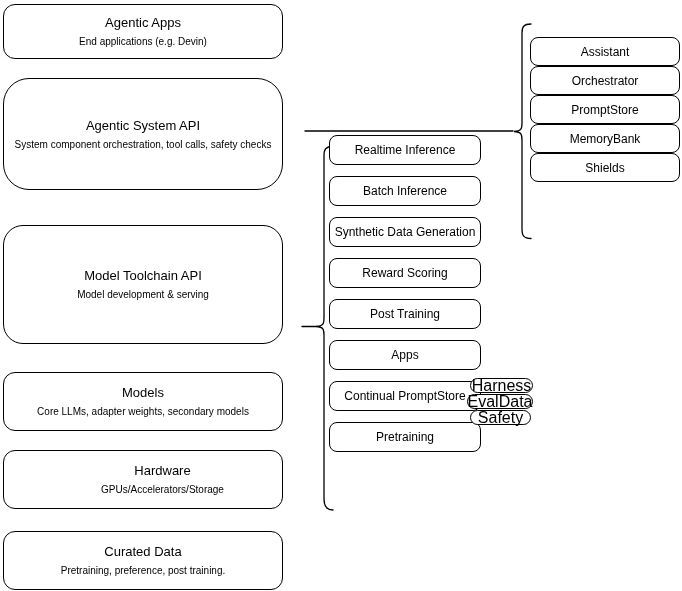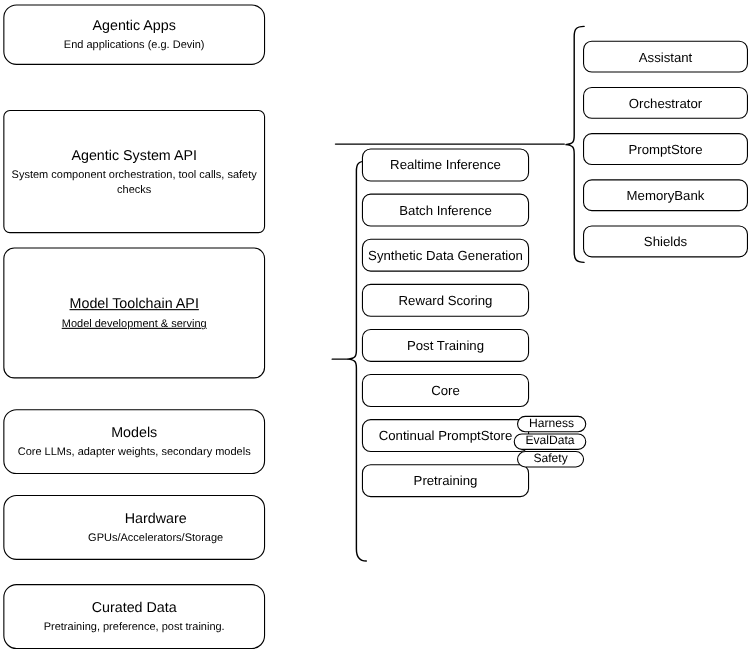--- a/index.html
+++ b/index.html
@@ -15,37 +15,37 @@
   #wires {
     position: absolute;
     left: 0; top: 0;
     width: 682px; height: 591px;
     z-index: 1;
   }
   
   .layer-box {
     position: absolute;
     left: 3px;
-    width: 238px;
+    width: 280px;
     box-sizing: border-box;
     border: 1.3px solid #000;
     border-radius: 12px;
     background: #fff;
     display: flex;
     flex-direction: column;
     align-items: center;
     justify-content: center;
     text-align: center;
     z-index: 2;
   }
   .layer-box .title { font-size: 13px; line-height: 16px; }
   .layer-box .subtitle { font-size: 10px; line-height: 13px; margin-top: 4px; }
   #box-agentic-apps      { top: 4px;   height: 55px; }
-  #box-agentic-system    { top: 100px;  height: 112px; border-radius: 6px; }
-  #box-model-toolchain   { top: 225px; height: 119px; border-radius: 10px; text-decoration: underline; }
+  #box-agentic-system    { top: 78px;  height: 112px; border-radius: 26px; }
+  #box-model-toolchain   { top: 225px; height: 119px; border-radius: 20px; }
   #box-models            { top: 372px; height: 59px; }
   #box-hardware          { top: 450px; height: 59px; padding-left: 39px; }
   #box-curated-data      { top: 531px; height: 59px; }
 
   
   #toolchain-col {
     position: absolute;
     left: 329px; top: 135px;
     width: 152px;
     display: flex;
@@ -66,37 +66,36 @@
     text-align: center;
   }
 
   
   #components-col {
     position: absolute;
     left: 530px; top: 37px;
     width: 150px;
     display: flex;
     flex-direction: column;
-    gap: 13px;
     z-index: 2;
   }
   #components-col .chip { height: 29px; }
 
   
   .pill {
     position: absolute;
     box-sizing: border-box;
     height: 15px;
     border: 1.2px solid #000;
     border-radius: 8px;
     background: #fff;
     display: flex;
     align-items: center;
     justify-content: center;
-    font-size: 11px;
+    font-size: 16px;
     line-height: 11px;
     z-index: 4;
   }
   #pill-harness  { left: 470px; top: 378px; width: 63px; }
   #pill-evaldata { left: 467px; top: 394px; width: 66px; }
   #pill-safety   { left: 470px; top: 410px; width: 61px; }
 </style>
 </head>
 <body>
 
@@ -138,21 +137,21 @@
     <div class="title">Curated Data</div>
     <div class="subtitle">Pretraining, preference, post training.</div>
   </div>
 
   <div id="toolchain-col">
     <div class="chip">Realtime Inference</div>
     <div class="chip">Batch Inference</div>
     <div class="chip">Synthetic Data Generation</div>
     <div class="chip">Reward Scoring</div>
     <div class="chip">Post Training</div>
-    <div class="chip">Core</div>
+    <div class="chip">Apps</div>
     <div class="chip">Continual PromptStore</div>
     <div class="chip">Pretraining</div>
   </div>
 
   <div class="pill" id="pill-harness">Harness</div>
   <div class="pill" id="pill-evaldata">EvalData</div>
   <div class="pill" id="pill-safety">Safety</div>
 
   <div id="components-col">
     <div class="chip">Assistant</div>

